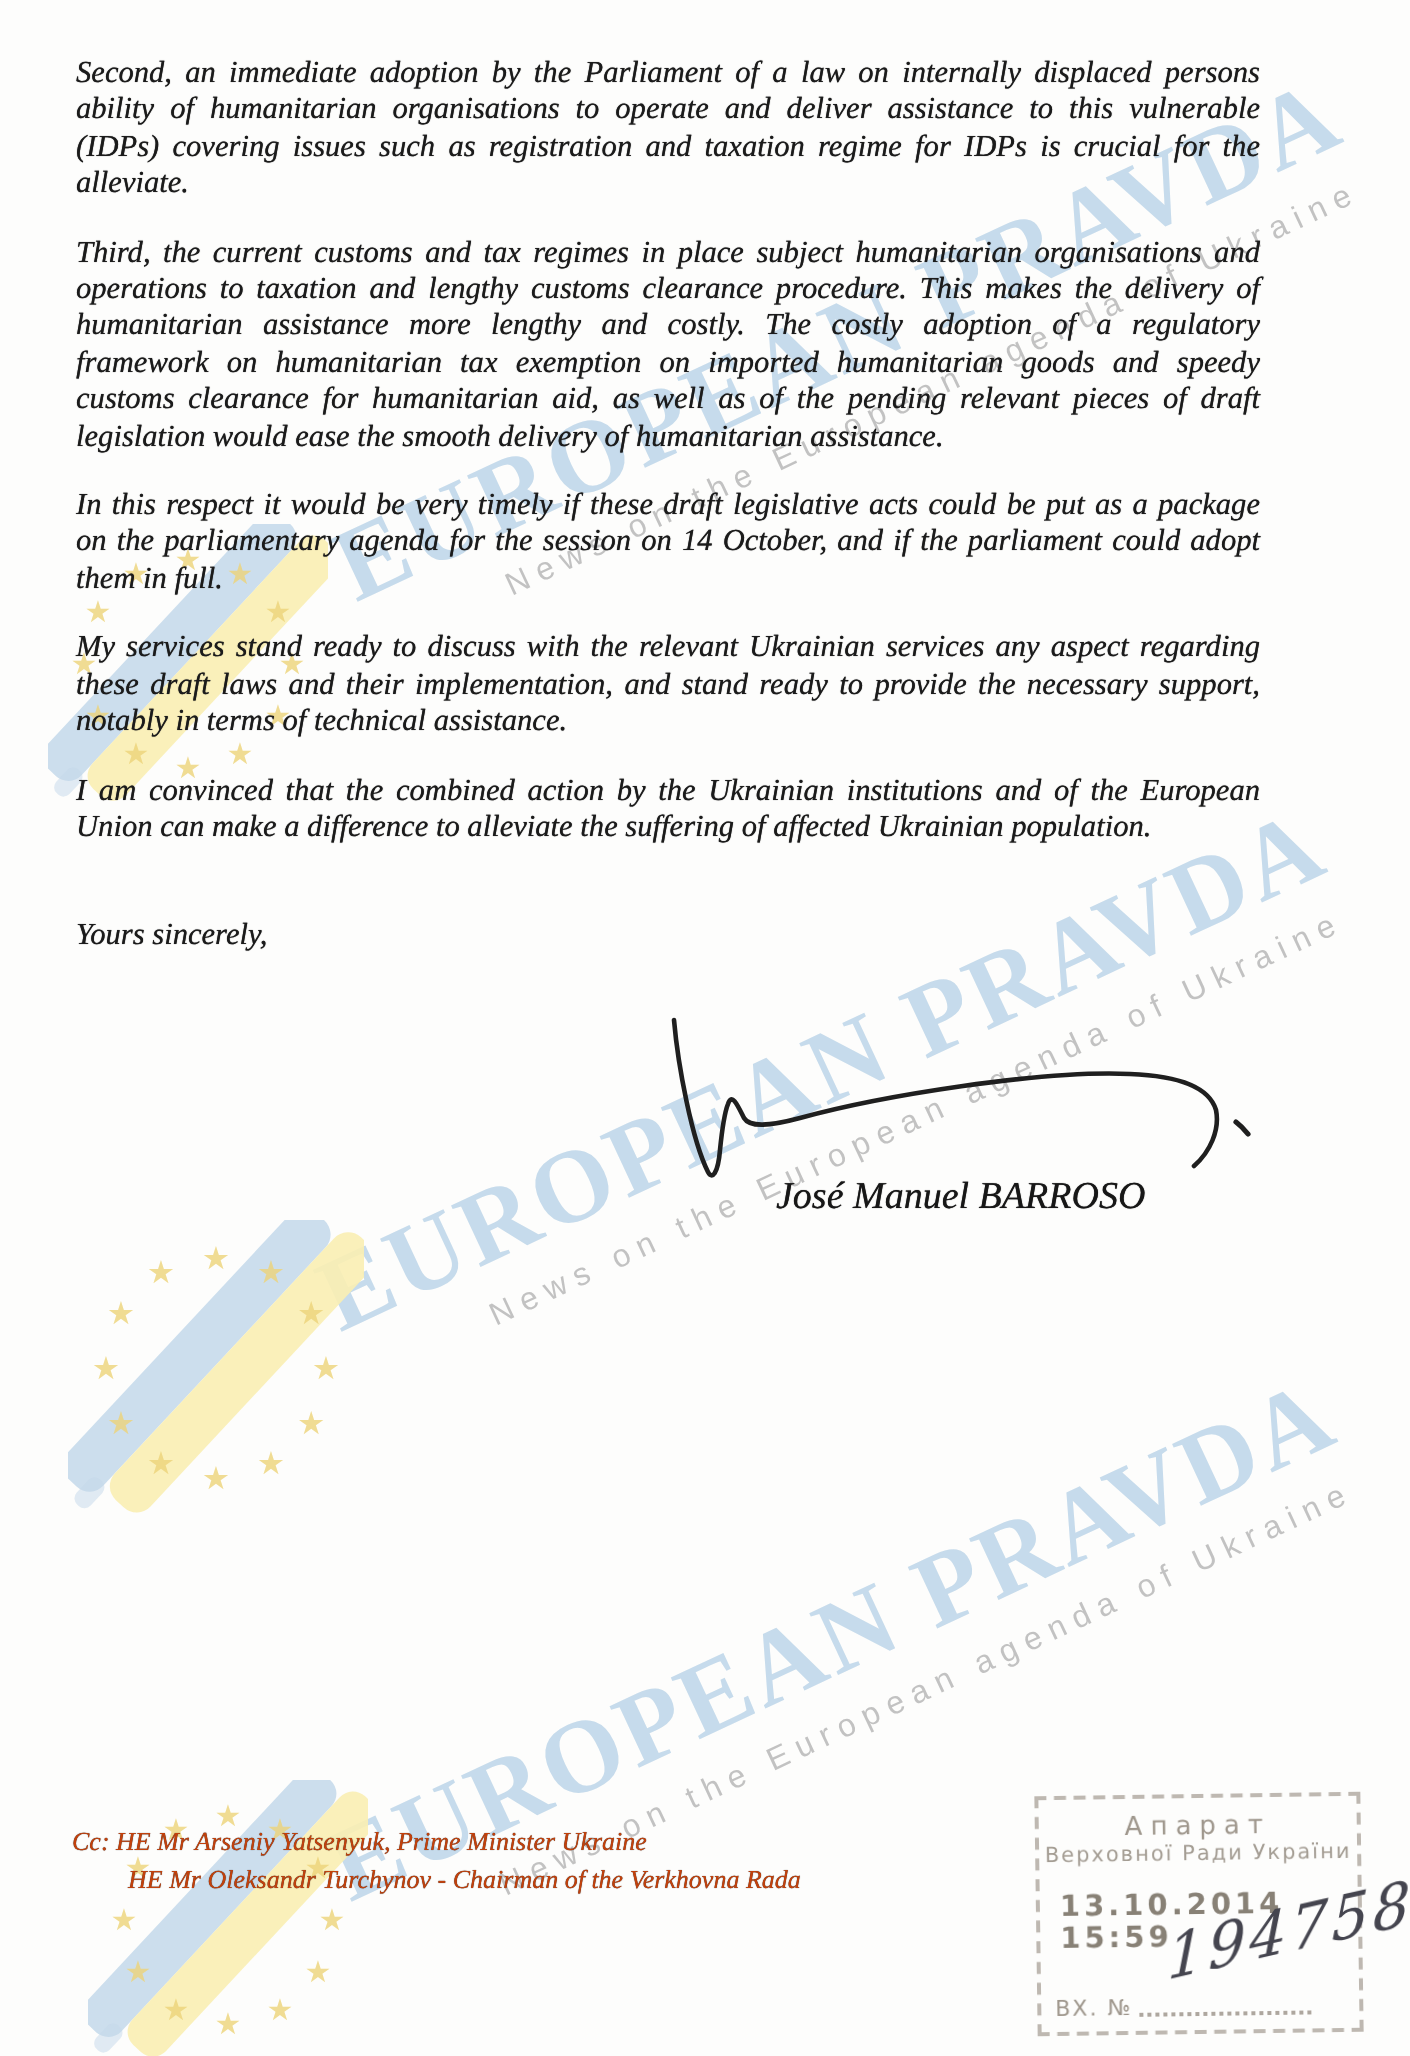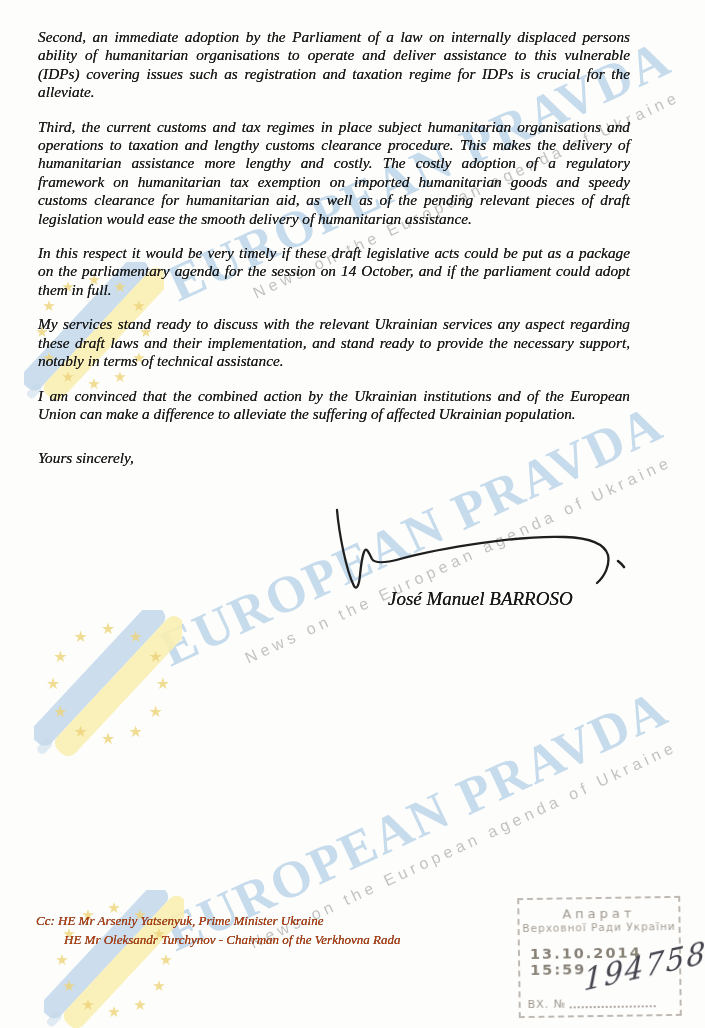--- a/index.html
+++ b/index.html
@@ -33,21 +33,21 @@
   .logo3{left:44px;top:890px;}
   
   .letter-body{
     position:absolute;left:38px;top:28px;width:608px;z-index:2;
     font-style:italic;font-size:15.3px;line-height:18.4px;color:#1b1b1b;
     text-shadow:0 0 0.4px #1b1b1b;
   }
   .letter-body p{margin:0 16px 16px 0;}
   .jline{text-align:justify;text-align-last:justify;}
   .jlast{text-align:justify;text-align-last:left;}
-  .closing{margin-top:26px;}
+  .closing{margin-top:36px;}
   
   .sig-svg{position:absolute;left:320px;top:495px;z-index:2;}
   .sig-name{
     position:absolute;left:388px;top:588px;z-index:2;
     font-style:italic;font-size:19px;color:#171717;
     text-shadow:0 0 0.4px #171717;
   }
   
   .cc{
     position:absolute;left:36px;top:912px;z-index:2;

